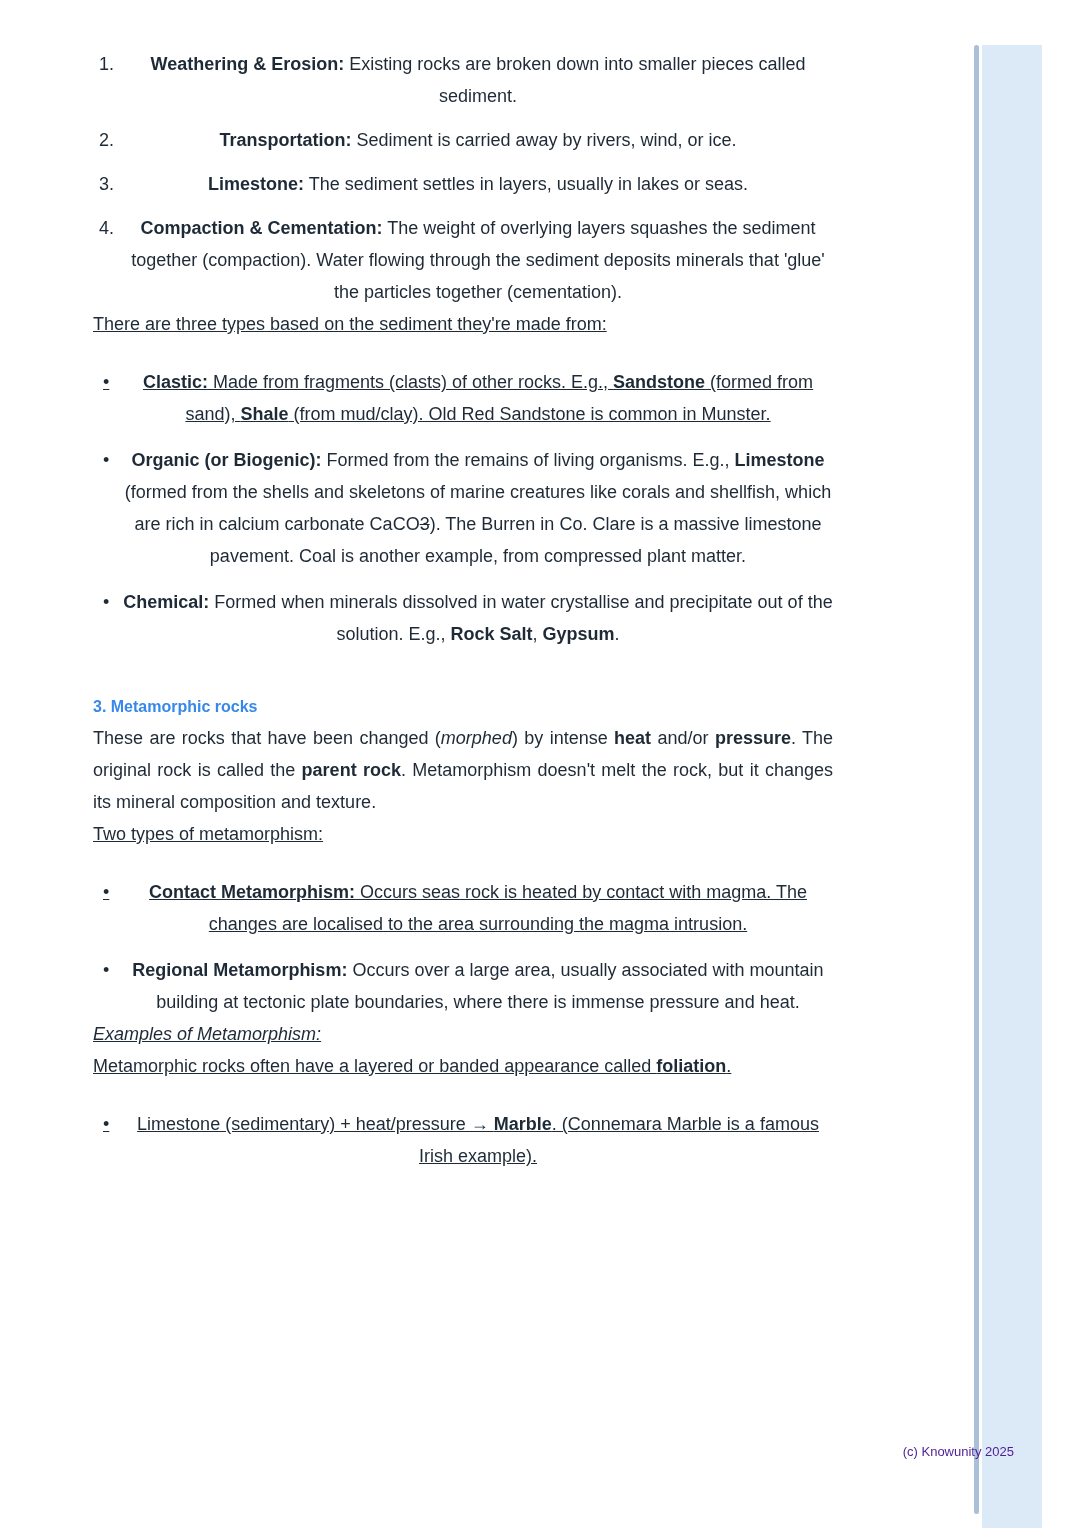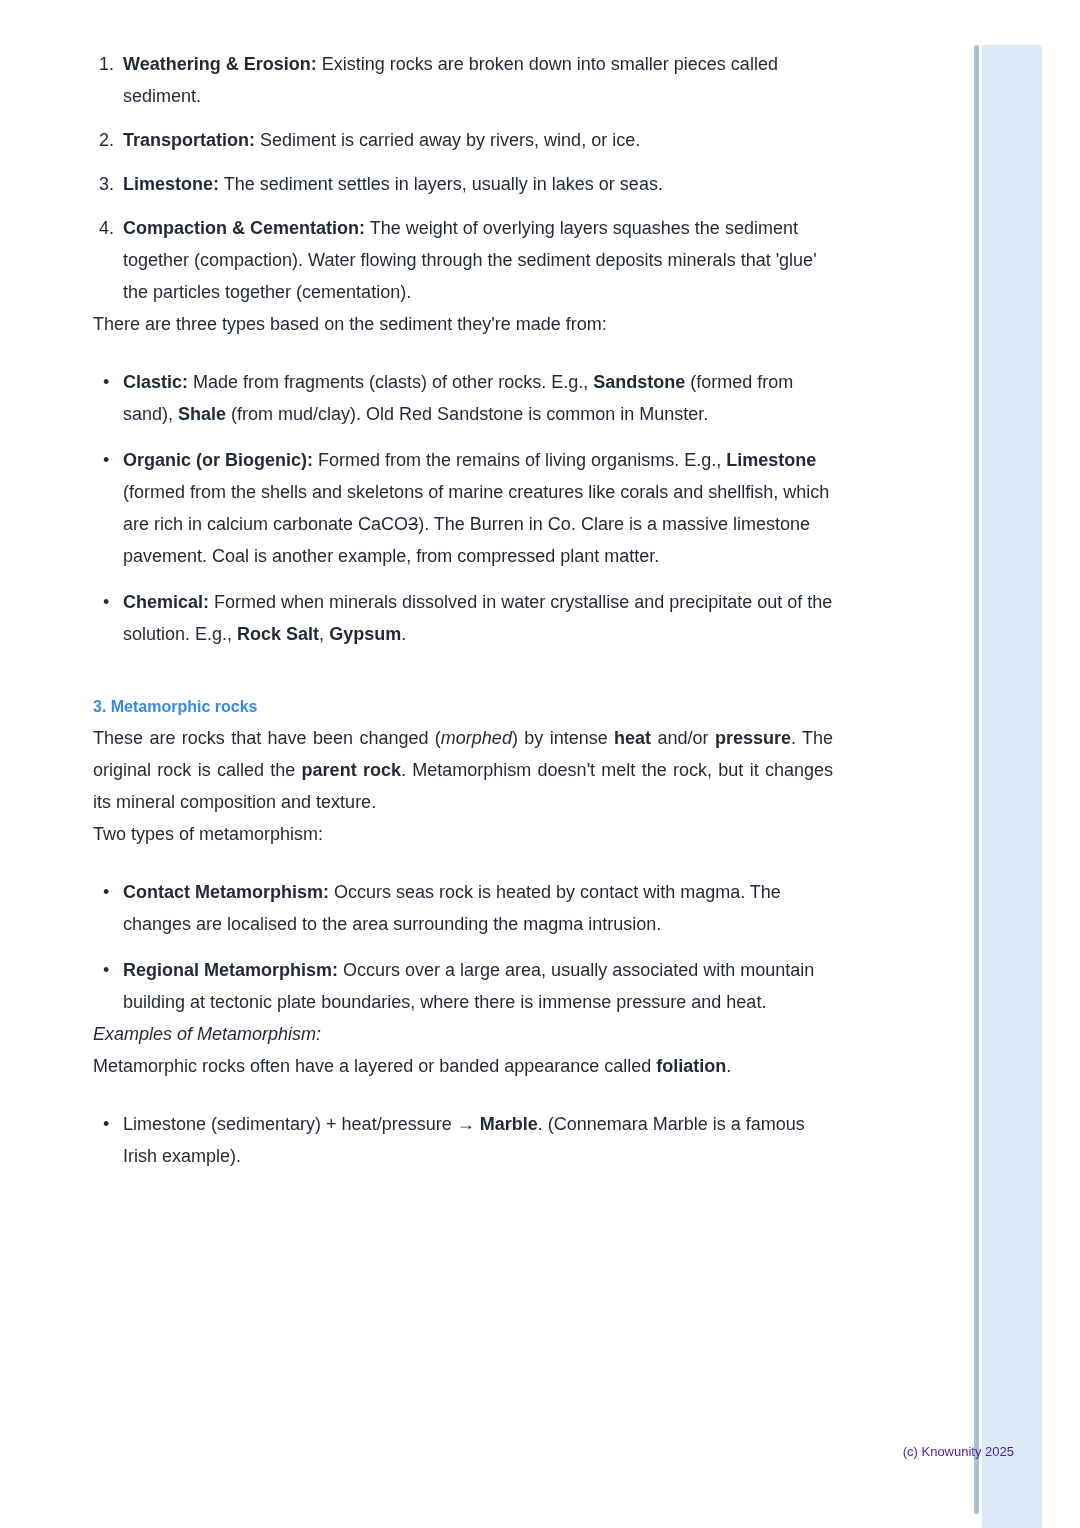--- a/index.html
+++ b/index.html
@@ -18,24 +18,24 @@
     left: 93px;
     top: 48px;
     width: 740px;
     font-size: 18px;
     line-height: 32px;
   }
   .li { display: flex; align-items: flex-start; }
   .li .marker { flex: 0 0 30px; }
   .li.oli .marker { padding-left: 6px; box-sizing: border-box; }
   .li.uli .marker { padding-left: 10px; box-sizing: border-box; }
-  .li .text { flex: 1 1 auto; min-width: 0; }
+  .li .text { flex: 1 1 auto; min-width: 0; text-align: center; }
   .mt12 { margin-top: 12px; }
   .mt14 { margin-top: 14px; }
-  .mt26 { margin-top: 26px; }
+  .mt26 { margin-top: 26px; text-decoration: underline; }
   .mt32 { margin-top: 32px; }
   .justify { text-align: justify; }
   h2.heading {
     font-size: 16px;
     line-height: 30px;
     font-weight: 700;
     color: #3688ea;
     margin: 42px 0 0 0;
   }
   .para { margin: 0; }

